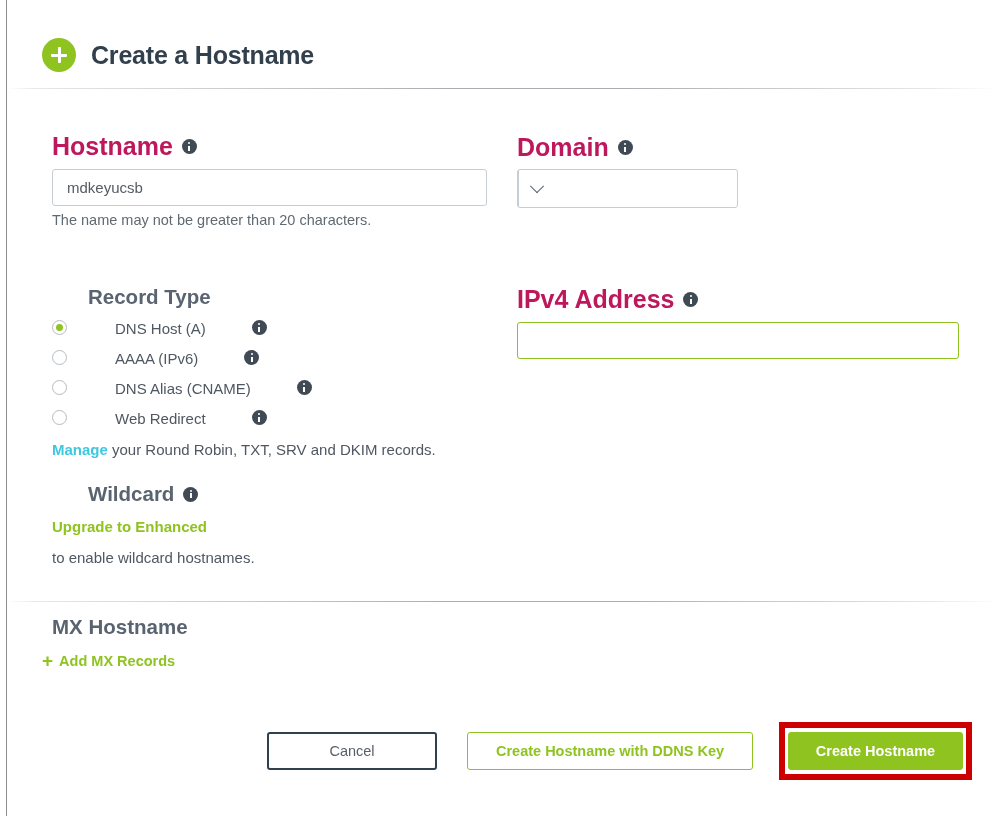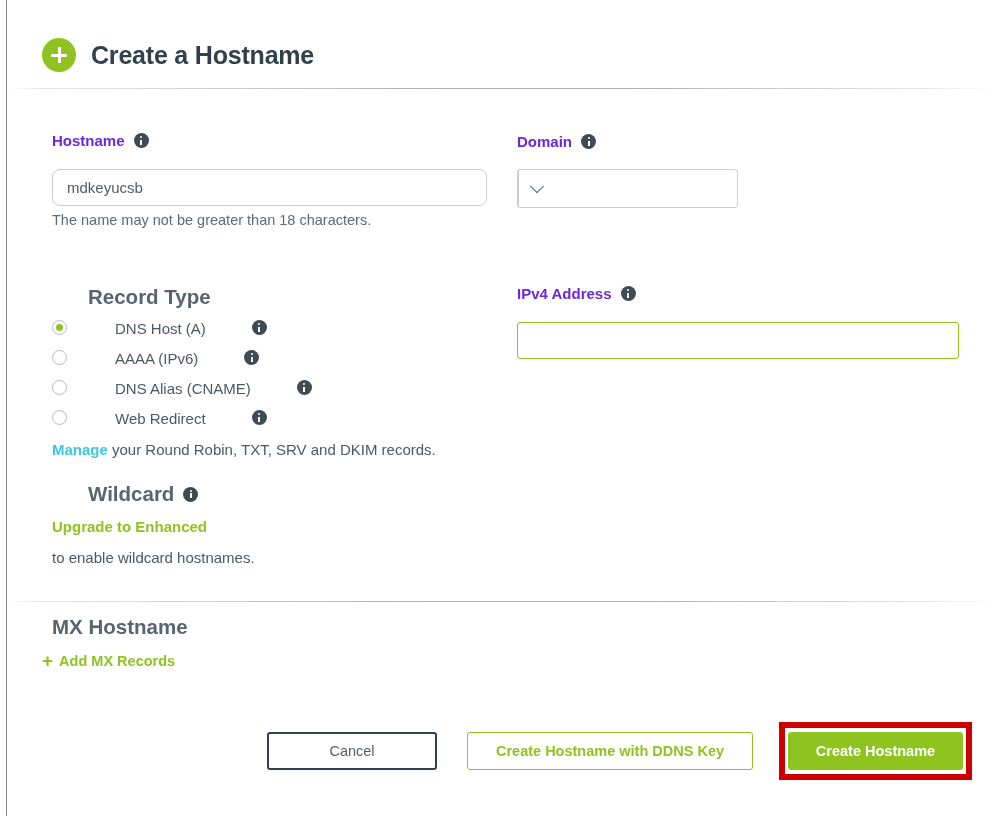--- a/index.html
+++ b/index.html
@@ -103,23 +103,23 @@
 
   
   .form-body {
     position: absolute;
     left: 0;
     top: 88px;
     width: 992px;
   }
 
   .field-label {
-    font-size: 15px;
-    font-weight: bold;
-    color: #6d28d9;
+    font-size: 25px;
+    font-weight: bold;
+    color: #be185d;
     display: flex;
     align-items: center;
     white-space: nowrap;
     justify-content: flex-end;
   }
   .section-label {
     font-size: 20.5px;
     font-weight: bold;
     color: #5a6470;
     display: flex;
@@ -165,21 +165,21 @@
   .col-right { position: absolute; left: 510px; }
 
   .hostname-label { top: 44px; }
   .domain-label { top: 45px; }
 
   .text-input {
     box-sizing: border-box;
     width: 435px;
     height: 37px;
     border: 1px solid #c8cdd2;
-    border-radius: 8px;
+    border-radius: 3px;
     background: #ffffff;
     padding: 13px 14px;
     font-family: "Liberation Sans", sans-serif;
     font-size: 15px;
     color: #555c63;
     outline: none;
   }
   .hostname-input-wrap { position: absolute; left: 45px; top: 81px; }
   .hostname-hint {
     position: absolute;
@@ -425,21 +425,21 @@
 
   <div class="form-body">
 
     <div class="field-label col-left hostname-label">
       <span>Hostname</span>
       <span class="info-icon"></span>
     </div>
     <div class="hostname-input-wrap">
       <input class="text-input" type="text" value="mdkeyucsb" style="">
     </div>
-    <div class="hostname-hint">The name may not be greater than 18 characters.</div>
+    <div class="hostname-hint">The name may not be greater than 20 characters.</div>
 
     <div class="field-label col-right domain-label">
       <span>Domain</span>
       <span class="info-icon"></span>
     </div>
     <div class="select-wrap">
       <span class="select-arrow-box">
         <span class="chevron"></span>
       </span>
     </div>

